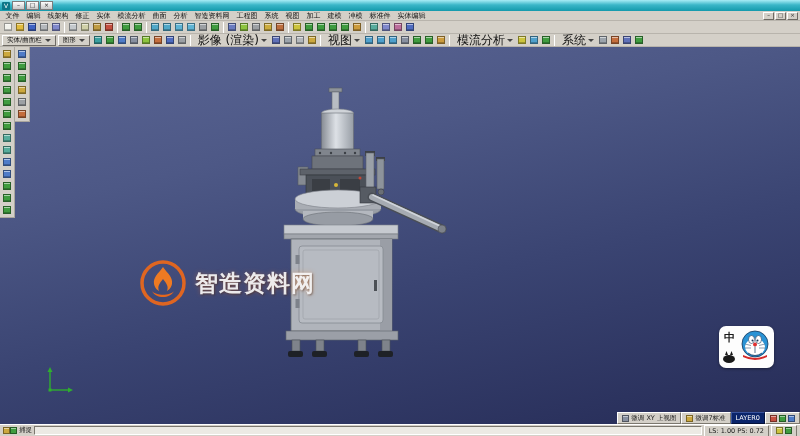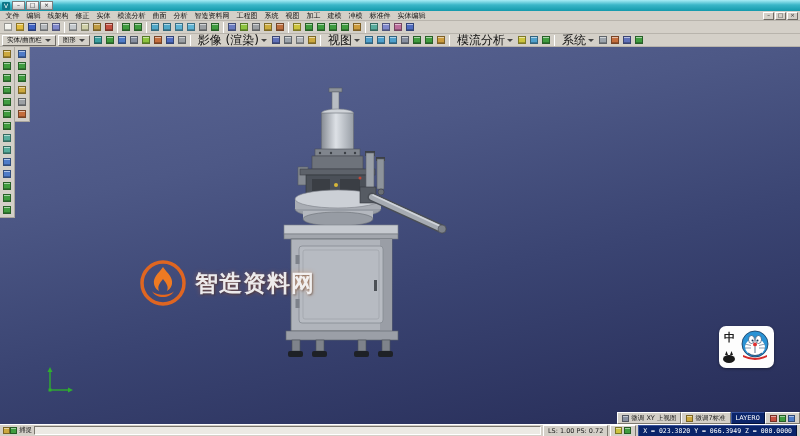--- a/index.html
+++ b/index.html
@@ -585,16 +585,13 @@
     </div>
   <span class="status-label">捕捉</span>
   <div class="status-field"></div>
   <div class="seg">
     <span>LS: 1.00 PS: 0.72</span>
   </div>
   <div class="seg">
       <span class="mini" style="background: rgb(204, 196, 62);"></span>
       <span class="mini" style="background: rgb(63, 156, 63);"></span>
     </div>
-  <div class="seg dark coords">
-    <span>X = 023.3820 Y = 066.3949 Z = 000.0000</span>
-  </div>
 </div>
 
 </body></html>

